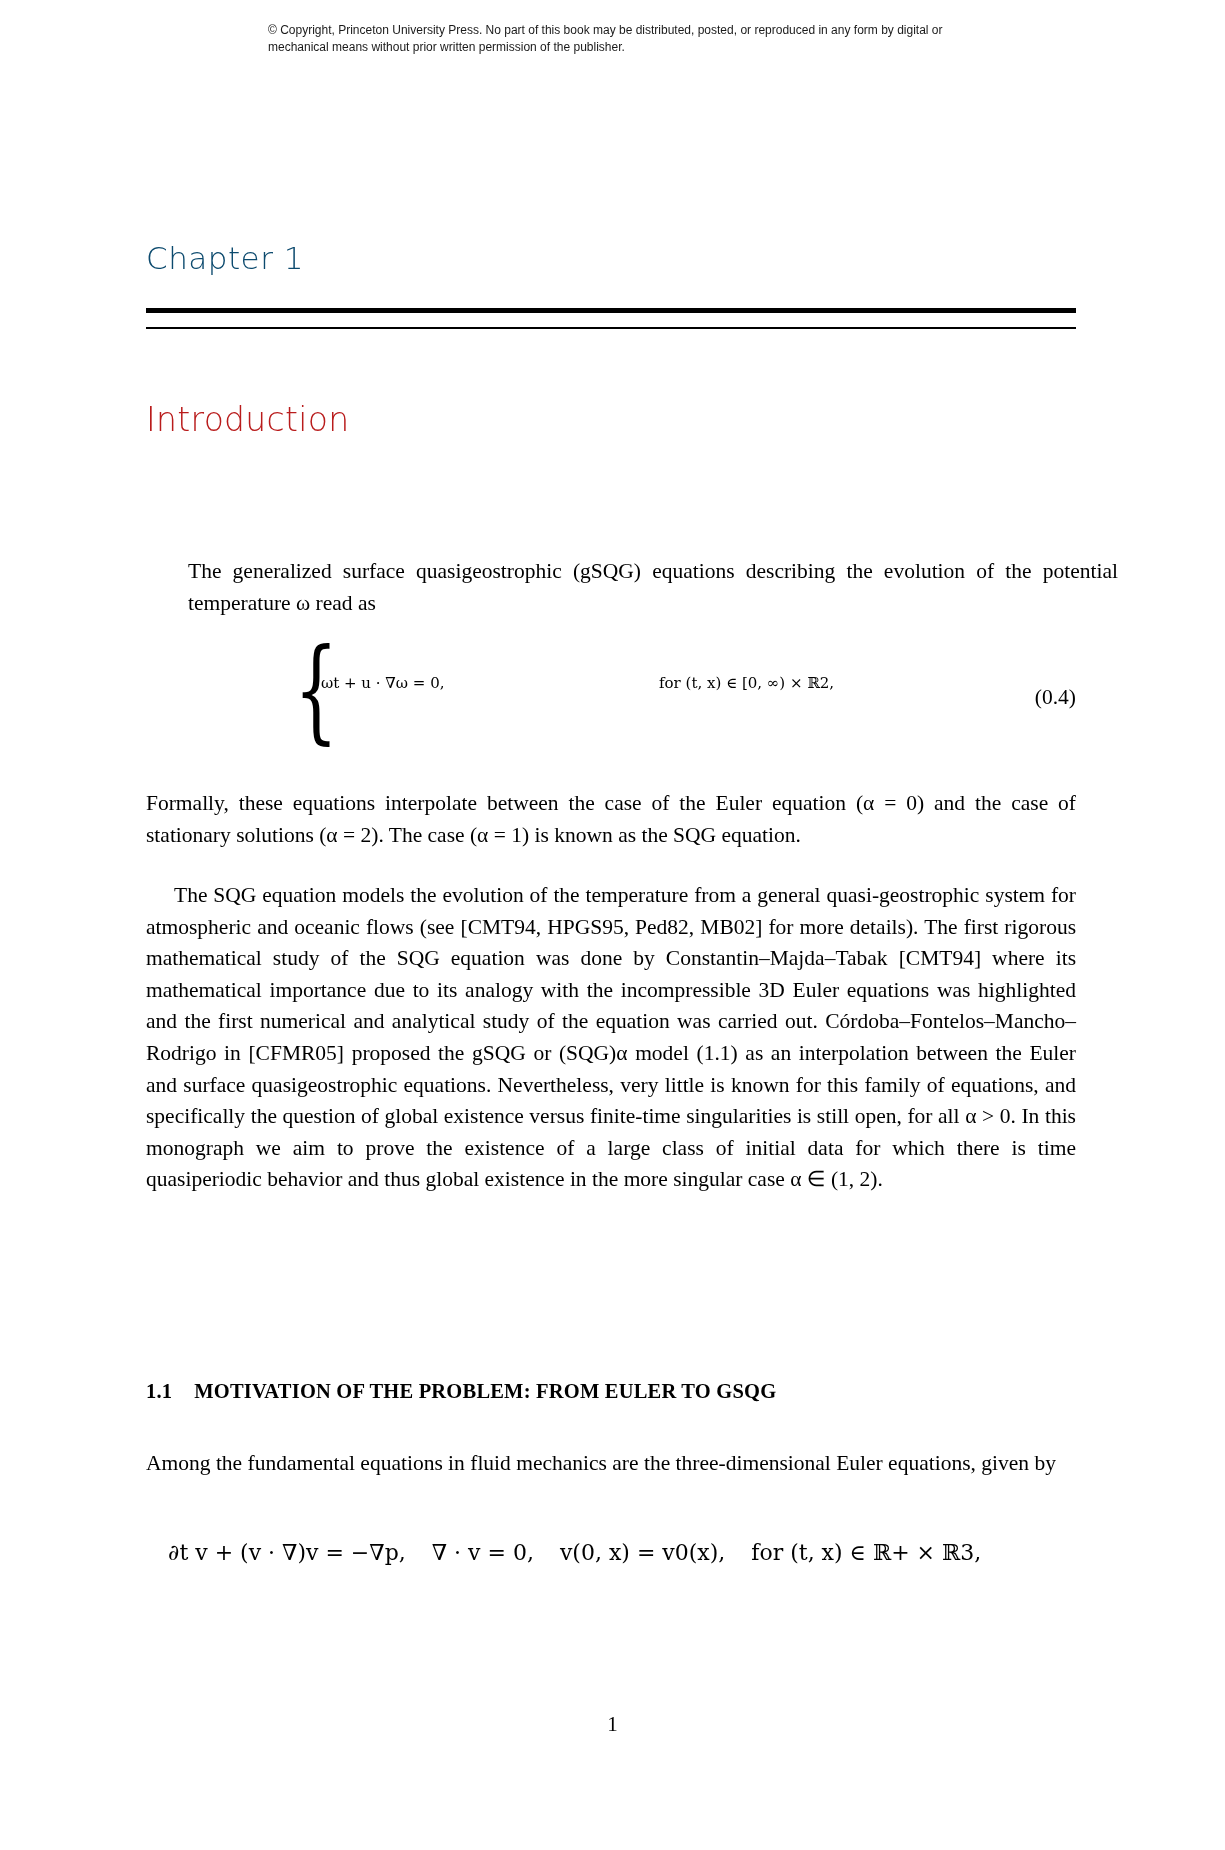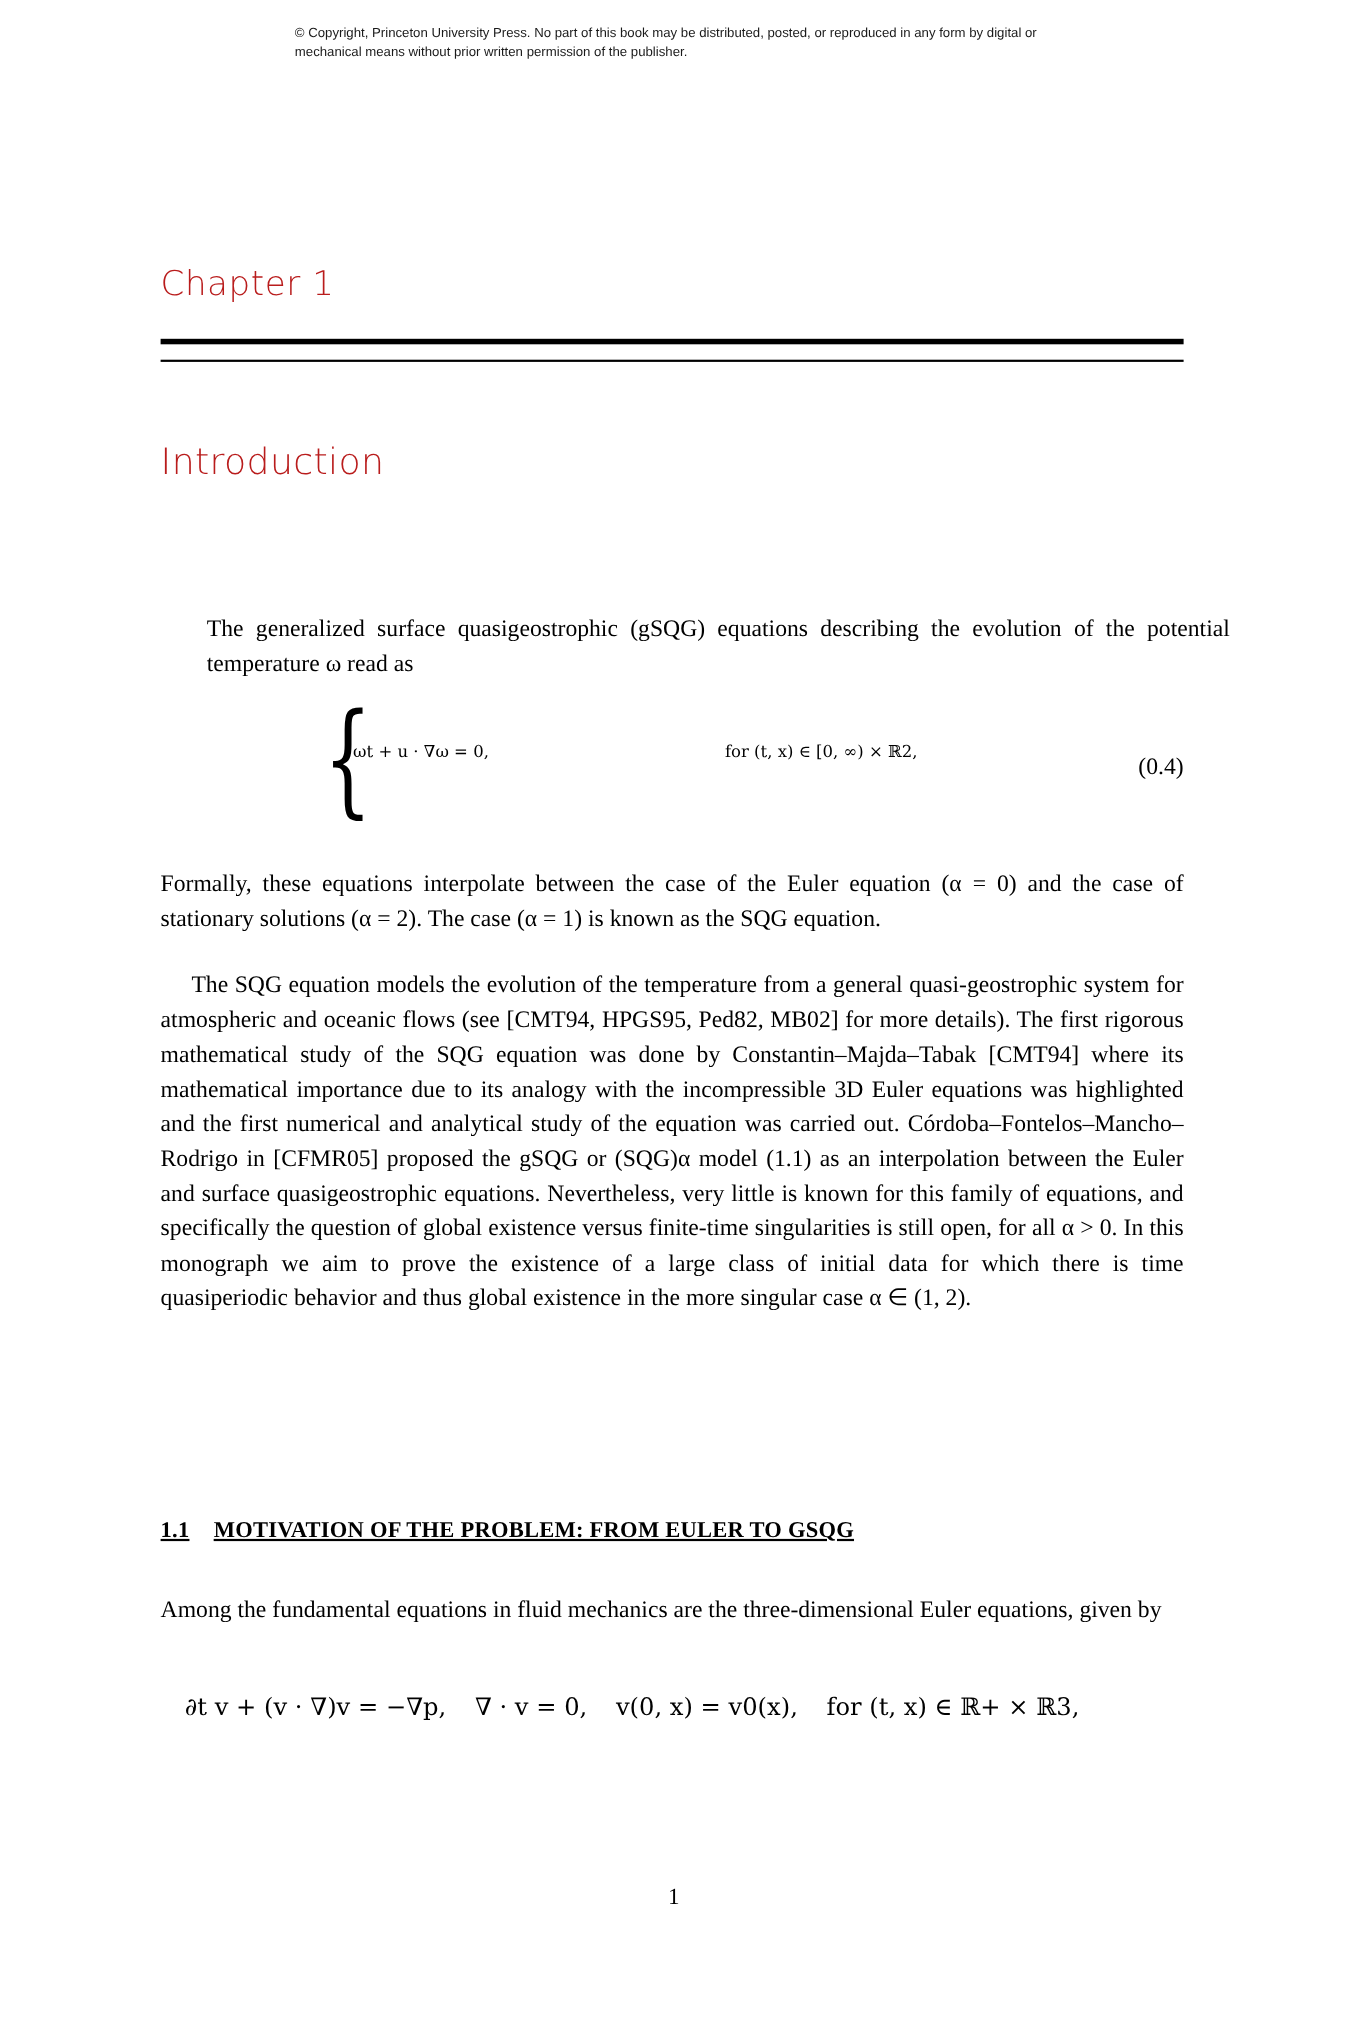--- a/index.html
+++ b/index.html
@@ -38,21 +38,21 @@
 
   
   .chapter-label {
     position: absolute;
     top: 240px;
     left: 146px;
     font-family: "DejaVu Sans", sans-serif;
     font-weight: 300;
     font-size: 31px;
     letter-spacing: 0.5px;
-    color: #b91c1c;
+    color: #0c4a6e;
   }
   .rule-thick {
     position: absolute;
     top: 308px;
     left: 146px;
     width: 930px;
     height: 5px;
     background: #000;
   }
   .rule-thin {
@@ -89,21 +89,20 @@
   .p-sqg { top: 880px; text-indent: 28px; }
 
   .sec-head {
     position: absolute;
     left: 146px;
     top: 1380px;
     width: 930px;
     font-size: 20.5px;
     font-weight: bold;
     letter-spacing: 0.2px;
-    text-decoration: underline;
   }
   .sec-head .num { margin-right: 22px; }
 
   .p-euler {
     top: 1448px;
   }
 
   
   .math {
     font-family: "DejaVu Serif", serif;

